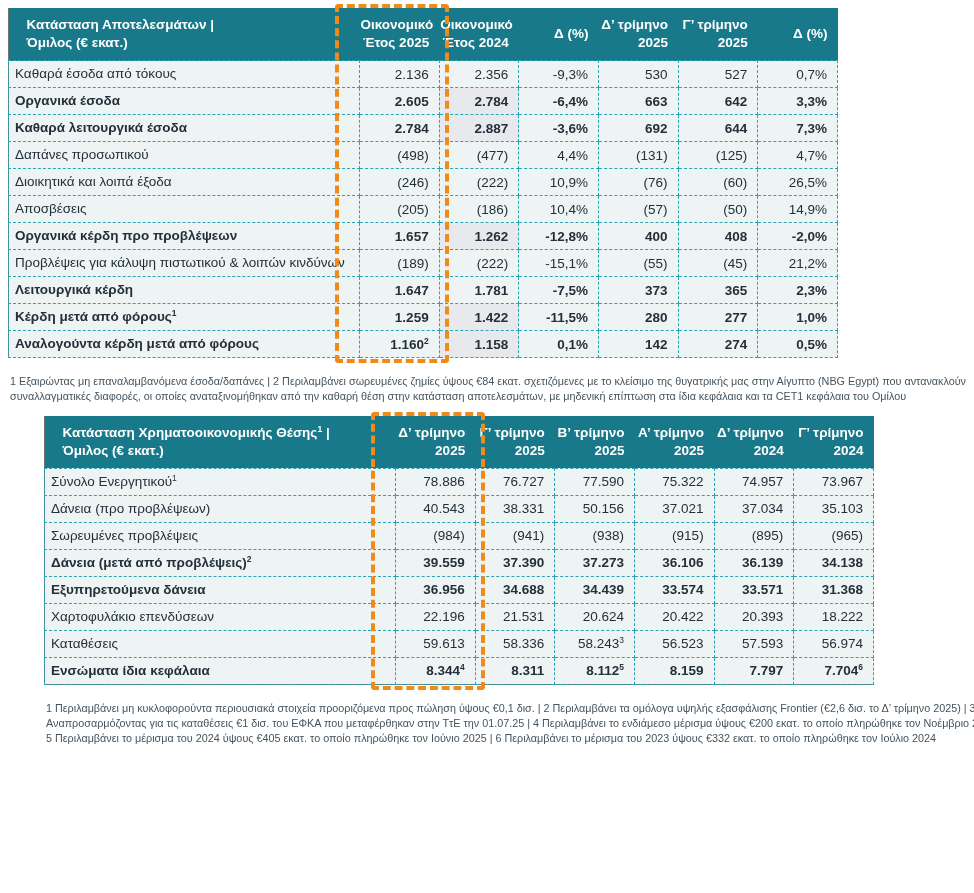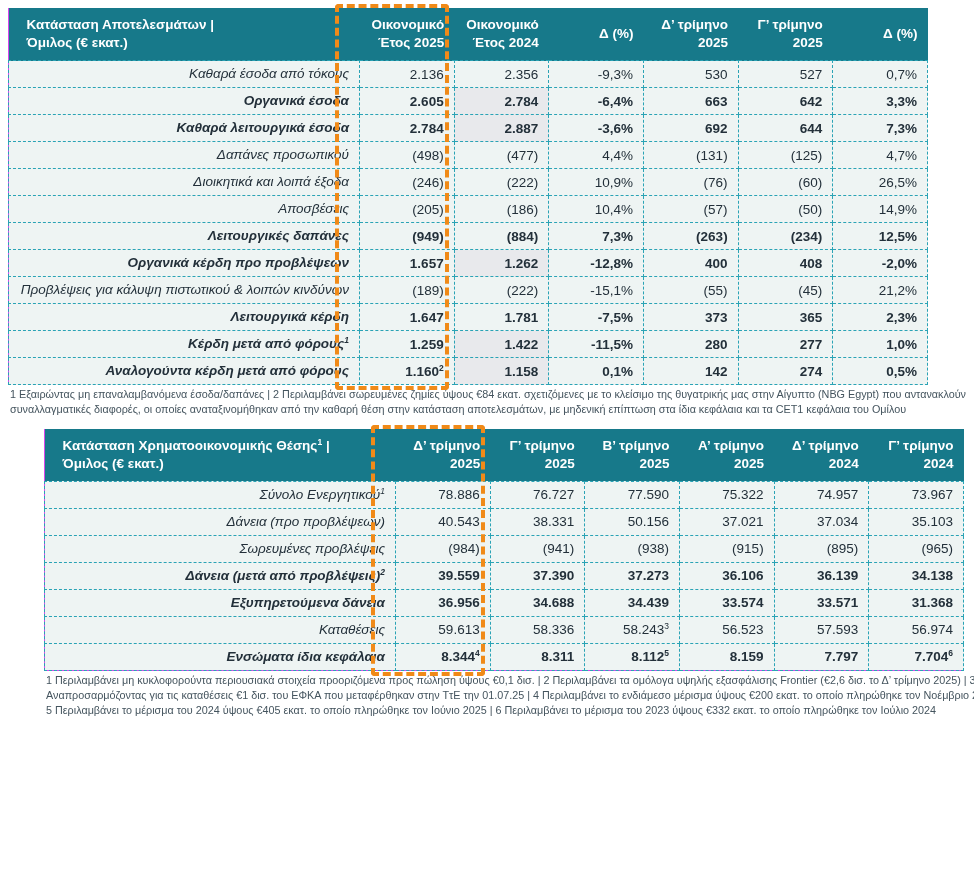--- a/index.html
+++ b/index.html
@@ -8,22 +8,22 @@
     color:#23303A;
     -webkit-font-smoothing: antialiased;
   }
   .page { width:958px; padding:8px 8px 0 8px; }
 
   .table-wrap { position:relative; width:958px; }
 
   table.fin {
     border-collapse:collapse;
     table-layout:fixed;
-    width:920px;
-    background:#d946ef;
+    width:830px;
+    background:#737373;
   }
   table.fin th:first-child,
   table.fin td:first-child { width:332px; }
 
   thead th {
     background:#17798A;
     color:#ffffff;
     font-weight:bold;
     font-size:13.5px;
     height:50px;
@@ -35,21 +35,21 @@
 
   tbody td {
     border:1px dashed #2AA3B5;
     font-size:13.5px;
     height:27px;
     box-sizing:border-box;
     padding:3px 10px 3px 6px;
     vertical-align:middle;
     background:#EEF4F3;
   }
-  td.label { text-align:right; line-height:1.2;font-style:italic; }
+  td.label { text-align:left; line-height:1.2; }
   td.num   { text-align:right; }
   tr.bold td { font-weight:bold; }
   td.shaded { background:#E8E9EC; }
 
   sup { font-size:8.5px; line-height:0; }
 
   .highlight-box {
     position:absolute;
     top:-4px; bottom:-5px;
     left:327px; width:114px;
@@ -58,21 +58,21 @@
     border-radius:4px;
     pointer-events:none;
     z-index:2;
   }
 
   .footnote {
     width:956px;
     font-size:10.8px;
     line-height:1.38;
     color:#44545E;
-    margin:2px 0 0 2px;
+    margin:16px 0 0 2px;
   }
   .section2 { margin-top:12px;padding-left:36px; }
 </style>
 </head>
 <body>
 
 <div class="page">
 
   <section>
     <div class="table-wrap">
@@ -138,29 +138,20 @@
             <tr>
               <td class="label">Αποσβέσεις</td>
               <td class="num">(205)</td>
               <td class="num">(186)</td>
               <td class="num">10,4%</td>
               <td class="num">(57)</td>
               <td class="num">(50)</td>
               <td class="num">14,9%</td>
             </tr>
             <tr class="bold">
-              <td class="label">Λειτουργικές δαπάνες</td>
-              <td class="num">(949)</td>
-              <td class="num">(884)</td>
-              <td class="num">7,3%</td>
-              <td class="num">(263)</td>
-              <td class="num">(234)</td>
-              <td class="num">12,5%</td>
-            </tr>
-            <tr class="bold">
               <td class="label">Οργανικά κέρδη προ προβλέψεων</td>
               <td class="num">1.657</td>
               <td class="num shaded">1.262</td>
               <td class="num">-12,8%</td>
               <td class="num">400</td>
               <td class="num">408</td>
               <td class="num">-2,0%</td>
             </tr>
             <tr>
               <td class="label">Προβλέψεις για κάλυψη πιστωτικού &amp; λοιπών κινδύνων</td>
@@ -259,20 +250,29 @@
             <tr class="bold">
               <td class="label">Εξυπηρετούμενα δάνεια</td>
               <td class="num">36.956</td>
               <td class="num">34.688</td>
               <td class="num">34.439</td>
               <td class="num">33.574</td>
               <td class="num">33.571</td>
               <td class="num">31.368</td>
             </tr>
             <tr>
+              <td class="label">Χαρτοφυλάκιο επενδύσεων</td>
+              <td class="num">22.196</td>
+              <td class="num">21.531</td>
+              <td class="num">20.624</td>
+              <td class="num">20.422</td>
+              <td class="num">20.393</td>
+              <td class="num">18.222</td>
+            </tr>
+            <tr>
               <td class="label">Καταθέσεις</td>
               <td class="num">59.613</td>
               <td class="num">58.336</td>
               <td class="num">58.243<sup>3</sup></td>
               <td class="num">56.523</td>
               <td class="num">57.593</td>
               <td class="num">56.974</td>
             </tr>
             <tr class="bold">
               <td class="label">Ενσώματα ίδια κεφάλαια</td>

